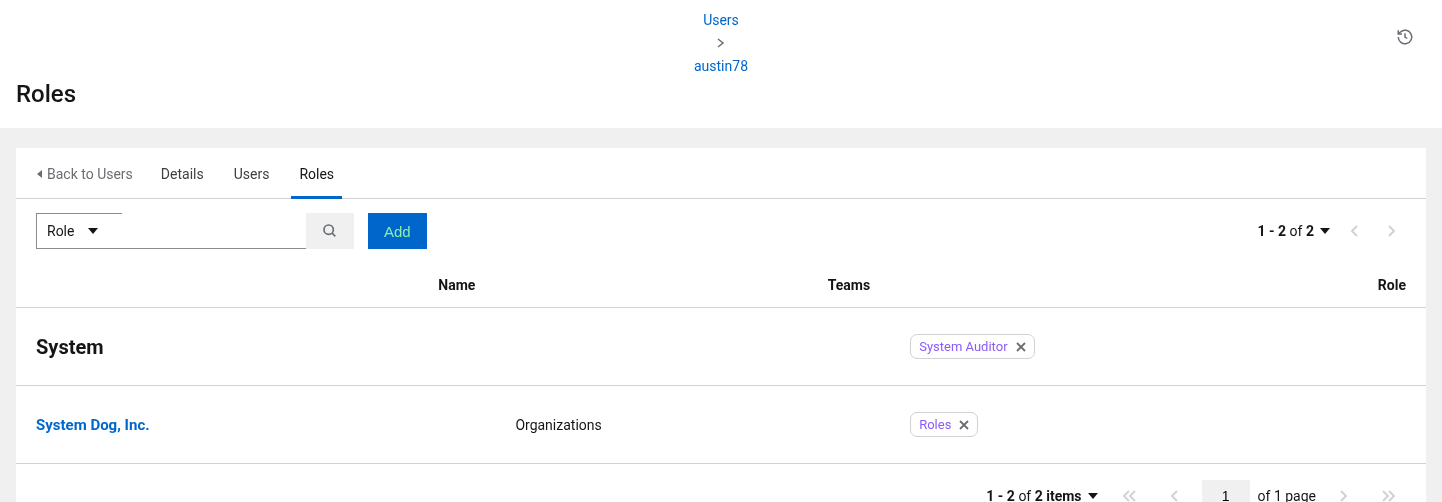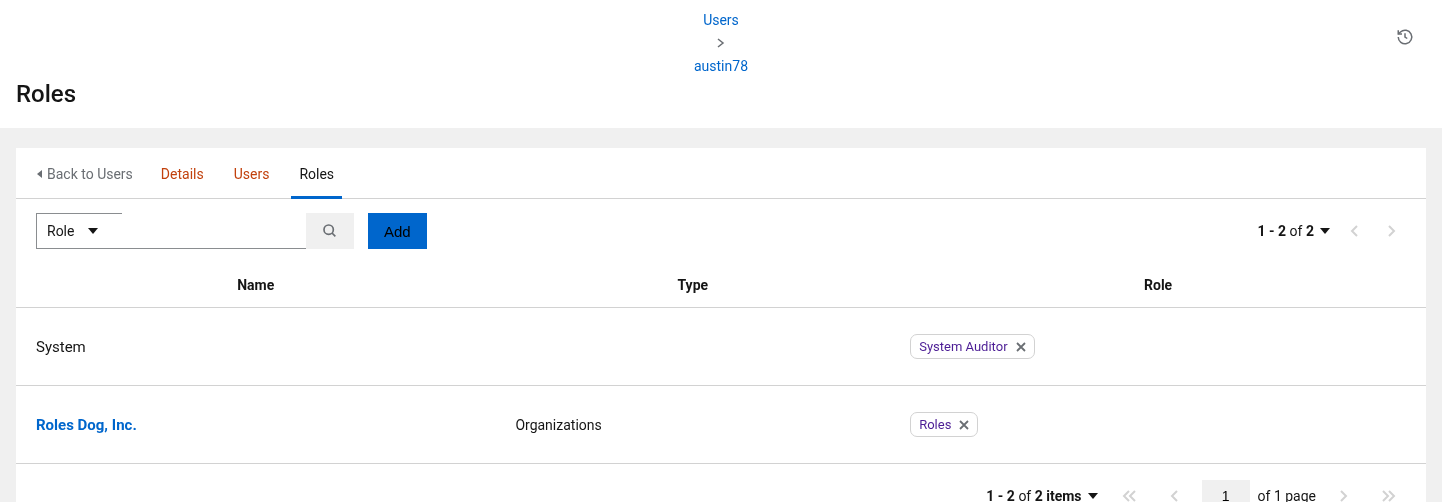--- a/index.html
+++ b/index.html
@@ -58,21 +58,21 @@
   .back-link {
     display: flex;
     align-items: center;
     gap: 4px;
     color: #6a6e73;
     padding: 16px 0;
     cursor: pointer;
     margin-right: 28px;
   }
   .tab {
-    color: #c2410c;
+    color: #404040;
     padding: 16px 0;
     margin-right: 30px;
     cursor: pointer;
     position: relative;
   }
   .tab.active {
     color: #151515;
   }
   .tab.active::after {
     content: "";
@@ -120,21 +120,21 @@
     background: #f0f0f0;
     border: none;
     display: flex;
     align-items: center;
     justify-content: center;
     cursor: pointer;
     color: #6a6e73;
   }
   .add-btn {
     background: #06c;
-    color: #000000;
+    color: #86efac;
     border: none;
     height: 36px;
     padding: 0 16px;
     font-size: 15px;
     cursor: pointer;
   }
   .toolbar-spacer { flex: 1; }
   .top-pagination {
     display: flex;
     align-items: center;
@@ -150,42 +150,42 @@
   .pg-arrow {
     color: #d2d2d2;
     padding: 4px 10px;
     display: inline-flex;
   }
   table {
     width: 100%;
     border-collapse: collapse;
   }
   thead th {
-    text-align: center;
+    text-align: right;
     font-weight: 700;
     font-size: 14px;
     padding: 14px 20px;
     border-bottom: 1px solid #d2d2d2;
   }
   tbody td {
     padding: 26px 20px;
     border-bottom: 1px solid #d2d2d2;
     vertical-align: middle;
   }
-  .name-strong { font-weight: 400; font-size: 15px; }
+  .name-strong { font-weight: 700; font-size: 20px; }
   .name-link { color: #06c; font-weight: 700; font-size: 15px; text-decoration: none; }
   .chip {
     display: inline-flex;
     align-items: center;
     gap: 8px;
     border: 1px solid #d2d2d2;
     border-radius: 7px;
     padding: 4px 8px;
     font-size: 13px;
-    color: #4c1d95;
+    color: #8b5cf6;
   }
   .chip .x {
     color: #6a6e73;
     cursor: pointer;
     display: inline-flex;
   }
   .footer-pagination {
     display: flex;
     align-items: center;
     justify-content: flex-end;
@@ -296,39 +296,39 @@
               <path d="M1 1 L6 6 L1 11" fill="none" stroke="#d2d2d2" stroke-width="2"></path>
             </svg>
         </span>
       </div>
     </div>
 
     <table>
       <thead>
         <tr>
           <th style="width:34%">Name</th>
-          <th style="width:28%">Type</th>
+          <th style="width:28%">Teams</th>
           <th>Role</th>
         </tr>
       </thead>
       <tbody id="table-body">
       <tr>
             <td><span class="name-strong">System</span></td>
             <td></td>
             <td><span class="chip">
                 <span>System Auditor</span>
                 <span class="x">
                   <svg width="10" height="10" viewBox="0 0 10 10">
                     <path d="M1 1 L9 9 M9 1 L1 9" stroke="#6a6e73" stroke-width="1.8"></path>
                   </svg>
                 </span>
               </span></td>
           </tr>
           <tr>
-            <td><a href="#" class="name-link">Roles Dog, Inc.</a></td>
+            <td><a href="#" class="name-link">System Dog, Inc.</a></td>
             <td>Organizations</td>
             <td><span class="chip">
                 <span>Roles</span>
                 <span class="x">
                   <svg width="10" height="10" viewBox="0 0 10 10">
                     <path d="M1 1 L9 9 M9 1 L1 9" stroke="#6a6e73" stroke-width="1.8"></path>
                   </svg>
                 </span>
               </span></td>
           </tr>

